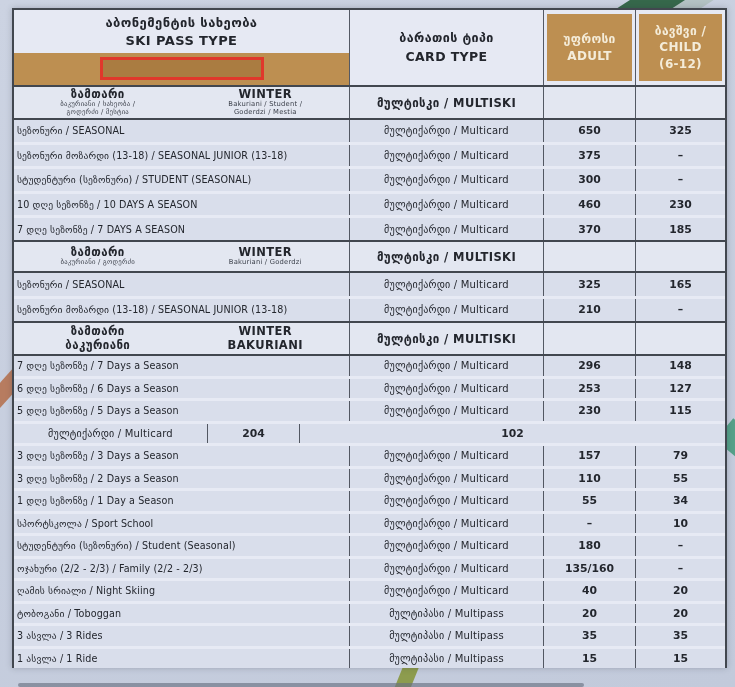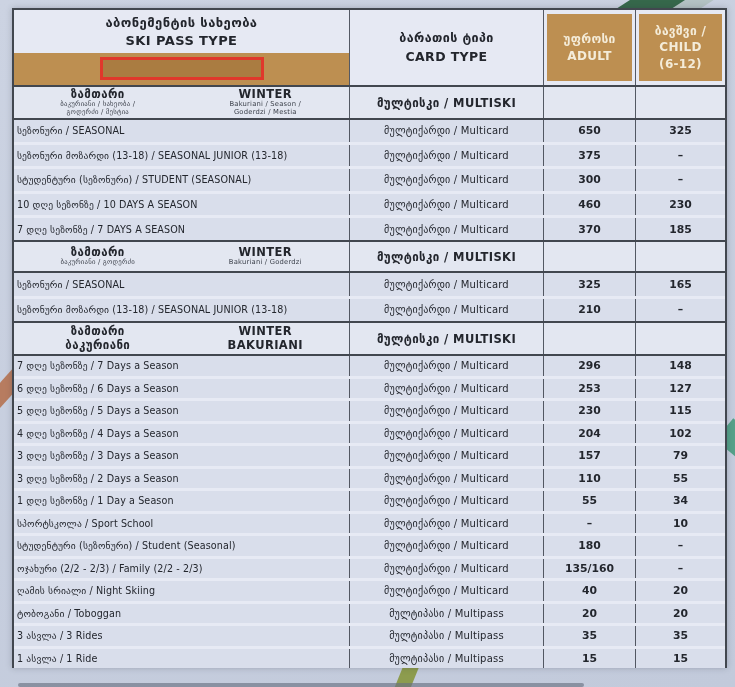--- a/index.html
+++ b/index.html
@@ -119,21 +119,21 @@
       <div class="cell col1 sec-title">
         <div class="sec-half">
           <div class="sec-main">ზამთარი</div>
 
           <div class="sec-sub">ბაკურიანი / სახეობა /</div>
           <div class="sec-sub">გოდერძი / მესტია</div>
         </div>
         <div class="sec-half">
           <div class="sec-main">WINTER</div>
 
-          <div class="sec-sub">Bakuriani / Season /</div>
+          <div class="sec-sub">Bakuriani / Student /</div>
           <div class="sec-sub">Goderdzi / Mestia</div>
         </div>
       </div>
       <div class="cell col2 sec-card">მულტისკი / MULTISKI</div>
       <div class="cell col3"></div>
       <div class="cell col4"></div>
     </div>
     <div class="rows">
   <div class="row">
     <div class="cell col1 type">სეზონური / SEASONAL</div>
@@ -243,21 +243,20 @@
   </div>
 
   <div class="row">
     <div class="cell col1 type">5 დღე სეზონზე / 5 Days a Season</div>
     <div class="cell col2 card">მულტიქარდი / Multicard</div>
     <div class="cell col3 price">230</div>
     <div class="cell col4 price">115</div>
   </div>
 
   <div class="row">
-    <div class="cell col1 type">4 დღე სეზონზე / 4 Days a Season</div>
     <div class="cell col2 card">მულტიქარდი / Multicard</div>
     <div class="cell col3 price">204</div>
     <div class="cell col4 price">102</div>
   </div>
 
   <div class="row">
     <div class="cell col1 type">3 დღე სეზონზე / 3 Days a Season</div>
     <div class="cell col2 card">მულტიქარდი / Multicard</div>
     <div class="cell col3 price">157</div>
     <div class="cell col4 price">79</div>

